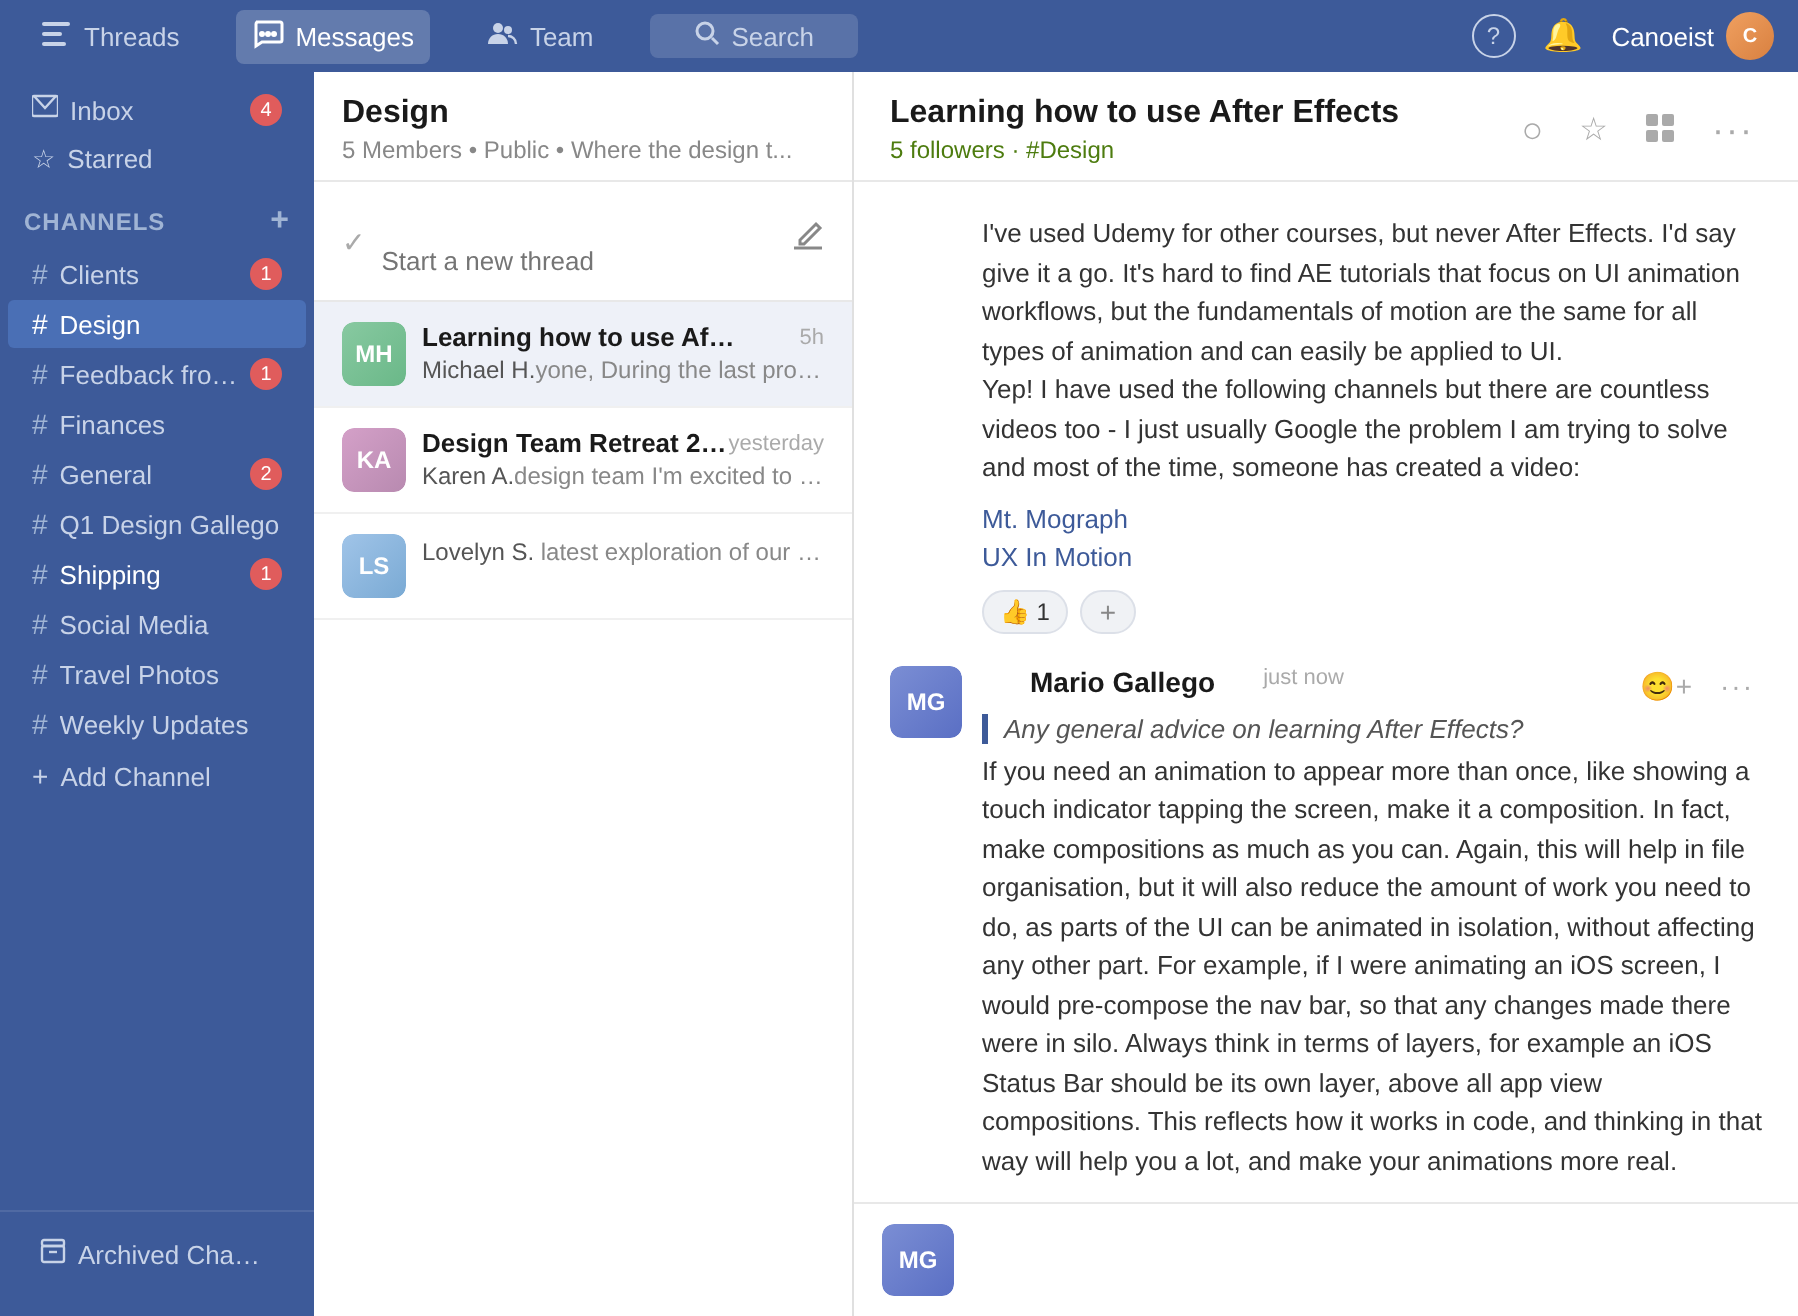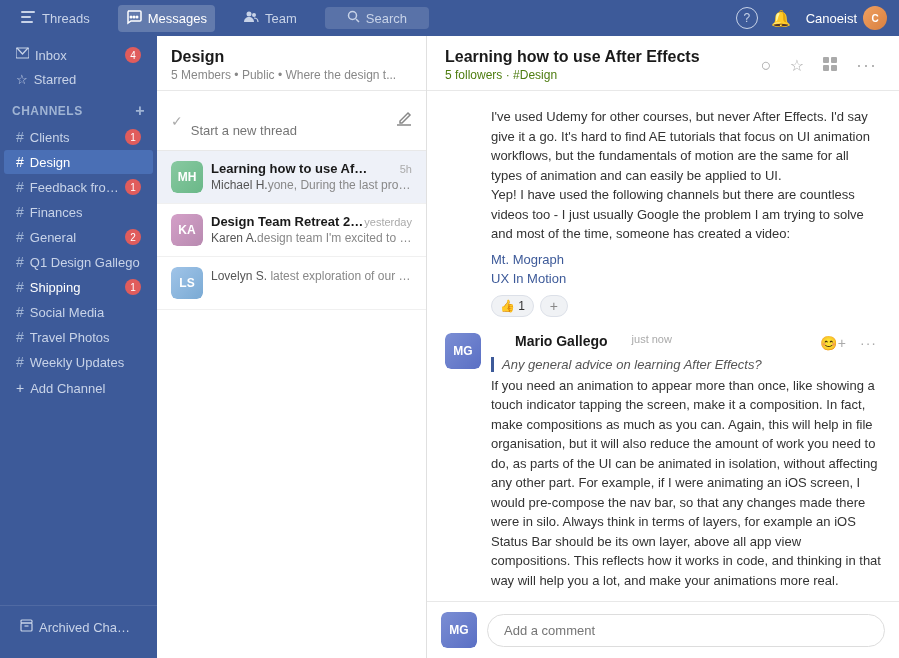--- a/index.html
+++ b/index.html
@@ -699,16 +699,15 @@
 
           </div>
         </div>
       </div>
     </div>
 
     <div class="comment-area">
       <div class="msg-avatar">
         <div class="avatar-initials av-mario" style="border-radius:6px;">MG</div>
       </div>
-      <input class="comment-input" type="text" placeholder="Add a comment" style="">
     </div>
   </div>
 </div>
 
 </body></html>

